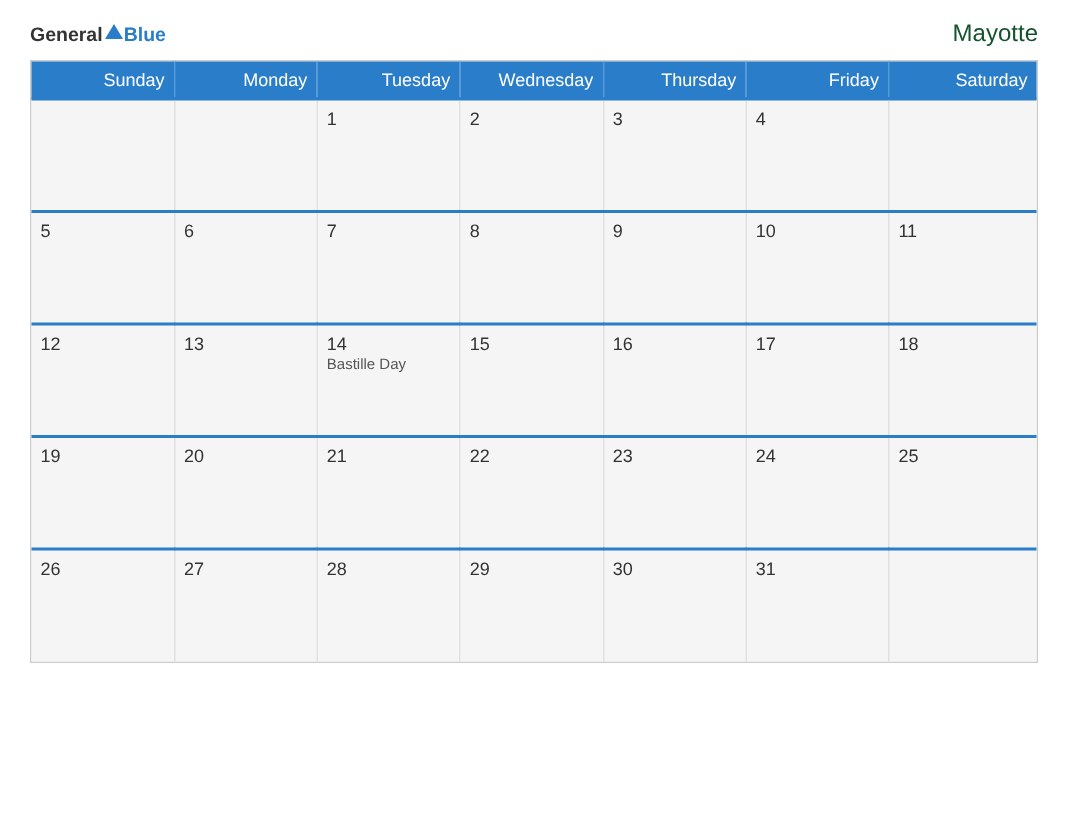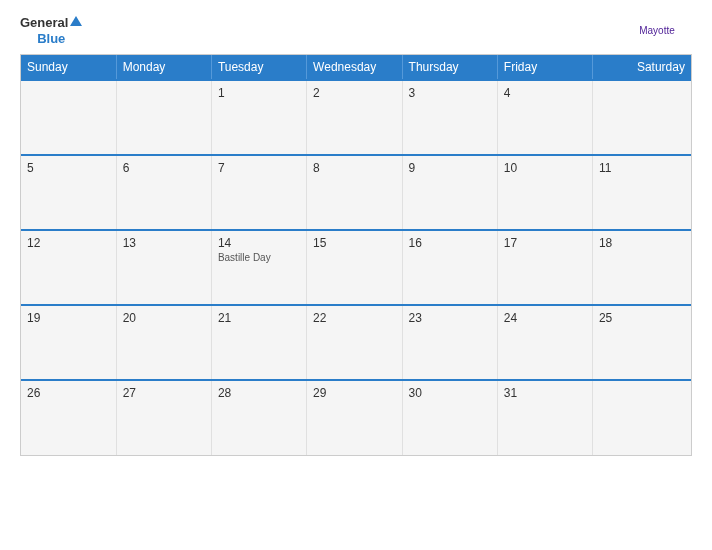--- a/index.html
+++ b/index.html
@@ -16,23 +16,22 @@
     .header-area {
       width: 100%;
       display: flex;
       align-items: center;
       justify-content: space-between;
       margin-bottom: 4px;
       padding: 4px 0;
     }
     .logo {
       display: flex;
-      flex-direction: column;
+      flex-direction: row;
       line-height: 1;
-      text-align: center;
     }
     .logo-general {
       font-size: 13px;
       font-weight: bold;
       color: #333;
     }
     .logo-blue {
       font-size: 13px;
       font-weight: bold;
       color: #2a7dc9;
@@ -50,43 +49,43 @@
       top: -2px;
     }
     .calendar-title {
       font-size: 28px;
       font-weight: normal;
       color: #222;
       text-align: center;
       flex: 1;
     }
     .region-label {
-      font-size: 10px;
-      color: #4c1d95;
-      text-align: center;
+      font-size: 16px;
+      color: #14532d;
+      text-align: right;
       min-width: 70px;
     }
     .calendar-container {
       width: 100%;
       border: 1px solid #ccc;
       border-collapse: collapse;
     }
     table {
       width: 100%;
       border-collapse: collapse;
     }
     thead tr {
       background-color: #2a7dc9;
     }
     thead th {
       color: #fff;
       font-size: 12px;
       font-weight: normal;
       padding: 5px 6px;
-      text-align: left;
+      text-align: right;
       border-right: 1px solid #5599d9;
     }
     thead th:last-child {
       border-right: none;
       padding-left: 44px;
     }
     tbody tr {
       border-top: 2px solid #2a7dc9;
     }
     tbody td {

